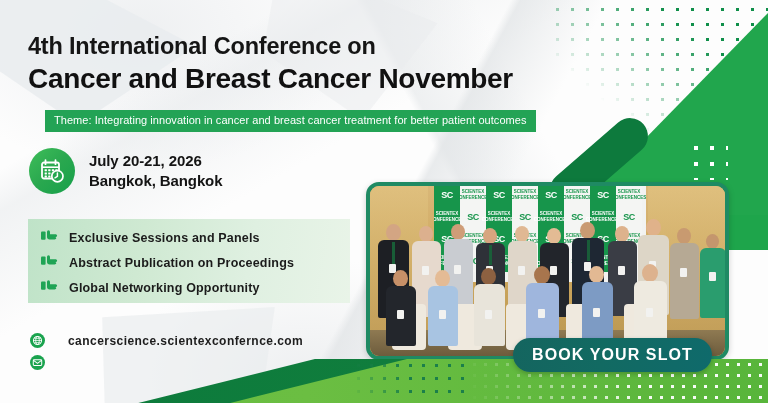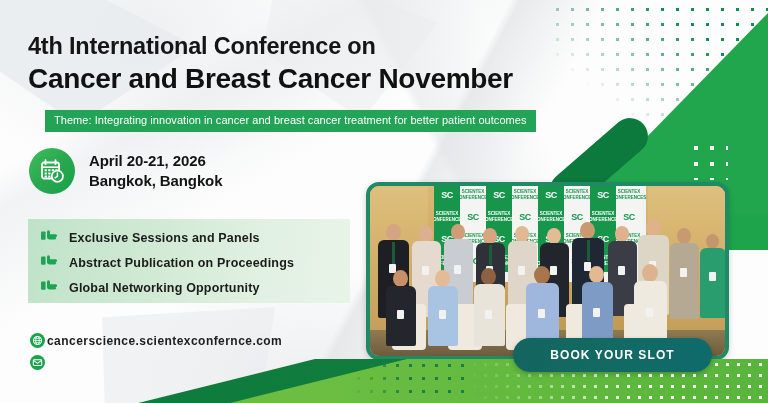--- a/index.html
+++ b/index.html
@@ -171,21 +171,21 @@
   }
   .bullet-label {
     font-size:12.5px; font-weight:700; color:#1b1b1b;
     letter-spacing:.18px; white-space:nowrap;
   }
   .hand-icon { flex:0 0 auto; display:block; }
 
   
   .contacts { position:absolute; left:30px; top:333px; }
   .contact-row {
-    display:flex; align-items:center; gap:2px; margin-bottom:7px;
+    display:flex; align-items:center; gap:23px; margin-bottom:7px;
   }
   .c-circle {
     width:15px; height:15px; border-radius:50%;
     background:#1aa34e; flex:0 0 auto;
     display:flex; align-items:center; justify-content:center;
   }
   .contact-text {
     font-size:12px; font-weight:700; color:#1d1d1d;
     letter-spacing:.45px; white-space:nowrap;
   }
@@ -252,21 +252,21 @@
     position:absolute;
     left:513px; top:338px;
     width:199px; height:34px;
     background:linear-gradient(96deg,#14655f 0%,#126a62 45%,#0f6a6b 100%);
     border-radius:17px;
     display:flex; align-items:center; justify-content:center;
     box-shadow:0 2px 5px rgba(0,0,0,.22);
     cursor:pointer;
   }
   .cta-label {
-    color:#ffffff; font-size:12px; font-weight:700; letter-spacing:1.1px;
+    color:#ffffff; font-size:16px; font-weight:700; letter-spacing:1.1px;
     white-space:nowrap;
   }
 </style>
 </head>
 <body>
 
 <div id="banner">
 
   <div class="bg-base"></div>
   <div class="bg-facet f1"></div>
@@ -302,21 +302,21 @@
           <rect x="10.2" y="15.4" width="2.3" height="2" rx=".4"></rect>
           <rect x="13.8" y="15.4" width="2.3" height="2" rx=".4"></rect>
           <rect x="6.6" y="18.5" width="2.3" height="2" rx=".4"></rect>
           <rect x="10.2" y="18.5" width="2.3" height="2" rx=".4"></rect>
         </g>
         <circle cx="19.4" cy="19.2" r="5.6" fill="#25a750" stroke="#ffffff" stroke-width="1.7"></circle>
         <path d="M19.4 15.9v3.4l-2.4 1.5" stroke="#ffffff" stroke-width="1.5" stroke-linecap="round" fill="none"></path>
       </svg>
     </div>
     <div class="date-text">
-      <div class="date-line">April 20-21, 2026</div>
+      <div class="date-line">July 20-21, 2026</div>
       <div class="date-line">Bangkok, Bangkok</div>
     </div>
   </div>
 
   <div class="panel">
 
     <div class="bullet">
       <span class="hand-icon">
         <svg width="19" height="15" viewBox="0 0 19 15" aria-hidden="true">
           <rect x="0" y="3.4" width="4.6" height="8.4" rx="1" fill="#1fa455"></rect>

